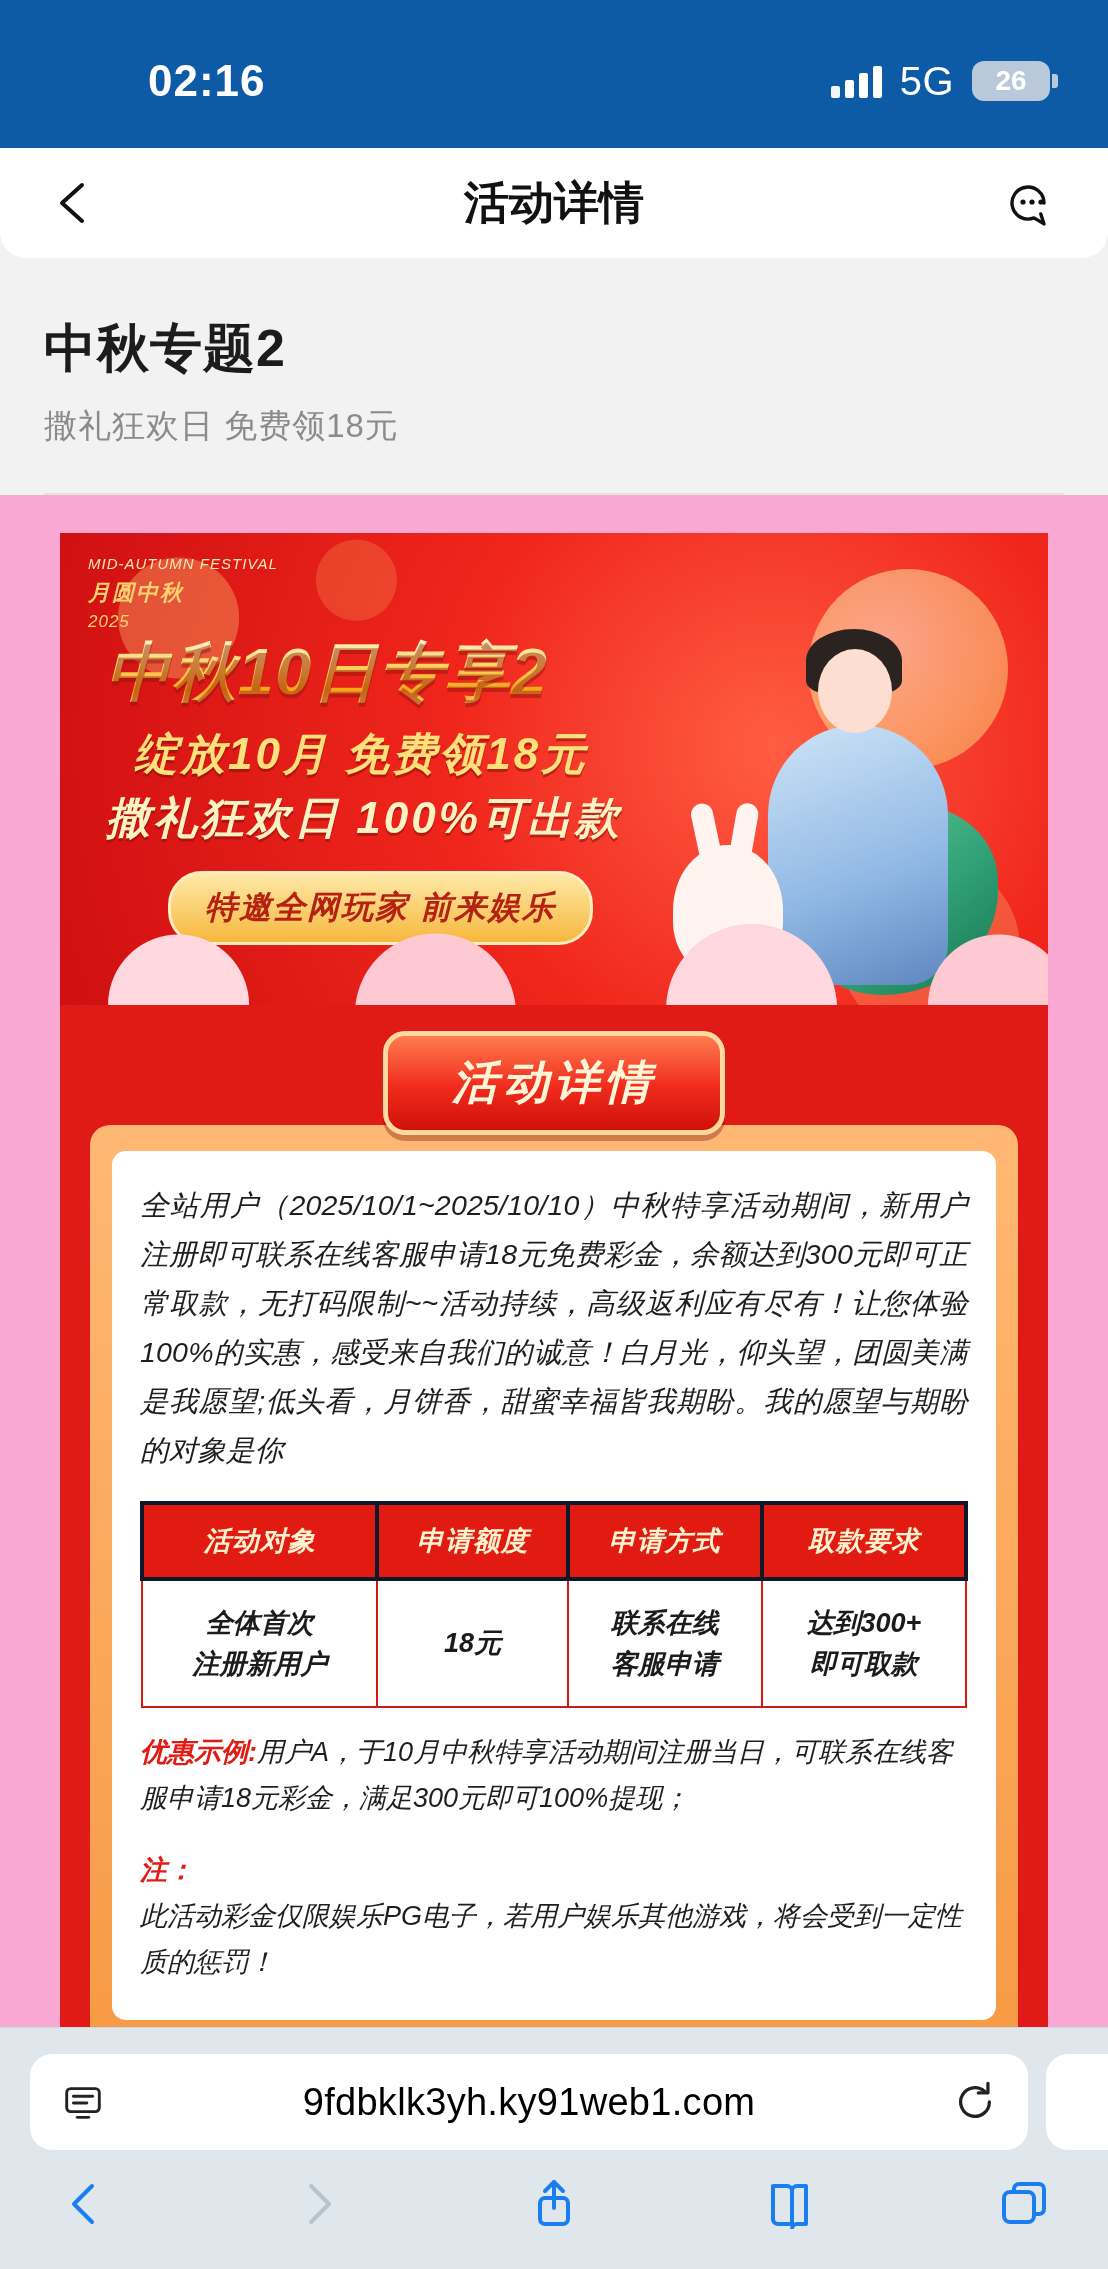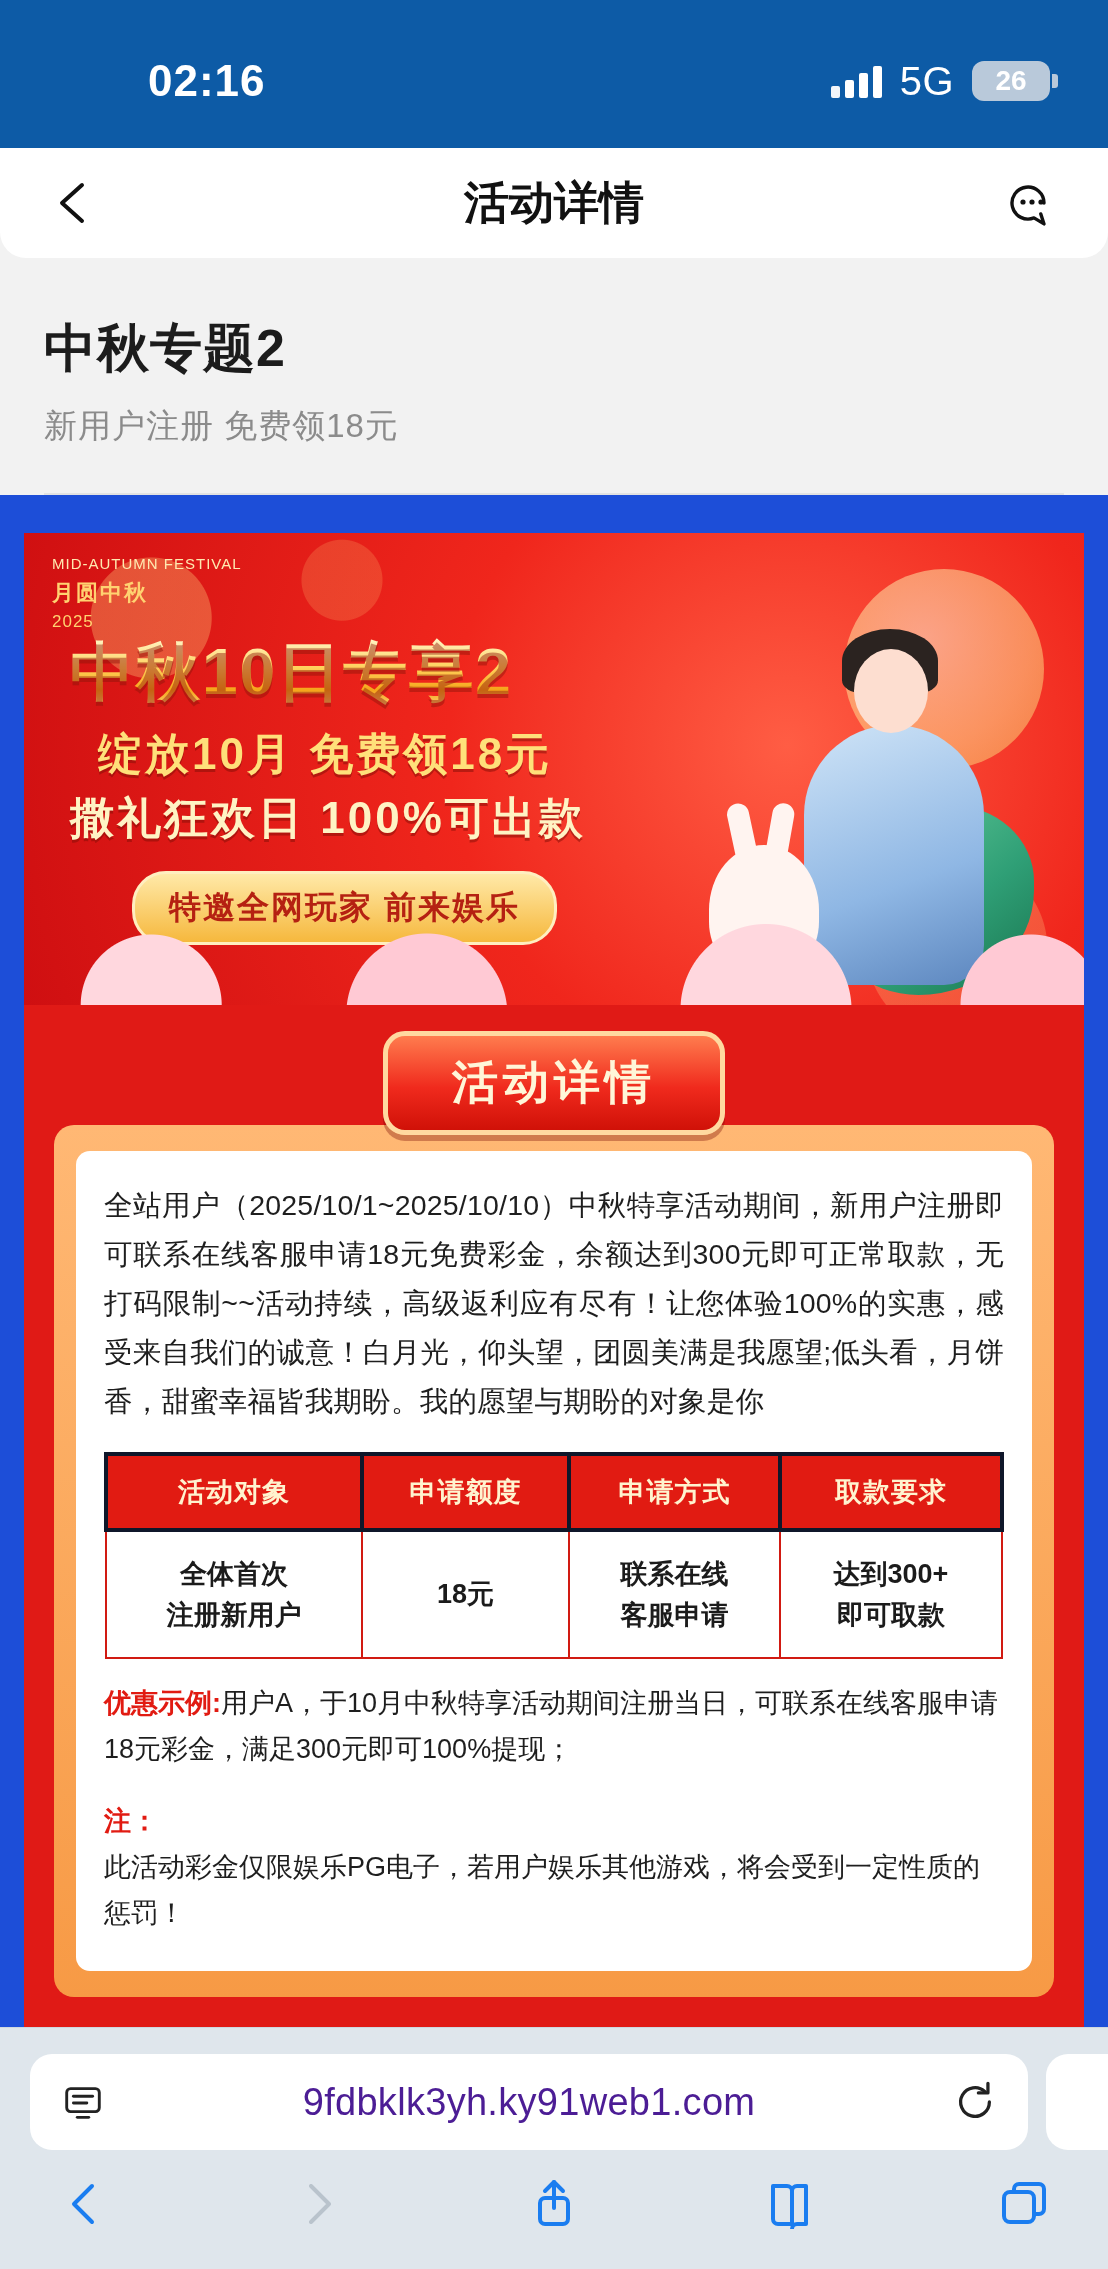--- a/index.html
+++ b/index.html
@@ -131,22 +131,23 @@
   .divider {
     margin: 44px 0 0 0;
     height: 2px;
     background: #e2e2e2;
   }
 
   
   .content-wrap {
     flex: 1;
     overflow: hidden;
-    background: #1d4ed8;
-    padding: 0 24px;
+    background: #f9a8d4;
+    padding: 0 60px;
+    font-style: italic;
   }
   .promo {
     margin-top: 38px;
     background: #e01a16;
     overflow: hidden;
     position: relative;
   }
 
   
   .banner {
@@ -385,21 +386,21 @@
     display: flex;
     align-items: center;
     padding: 0 30px;
     gap: 22px;
     position: relative;
   }
   .url-text {
     flex: 1;
     text-align: center;
     font-size: 38px;
-    color: #4c1d95;
+    color: #000000;
     letter-spacing: .3px;
   }
   .side-tab {
     width: 62px;
     height: 96px;
     background: #ffffff;
     border-radius: 22px 0 0 22px;
     margin-right: -30px;
   }
   .toolbar {
@@ -443,21 +444,21 @@
         <path d="M48 32 a16 16 0 1 0 -10 14.9 l10 6 -3.2 -10" fill="none" stroke="#111" stroke-width="3.4" stroke-linecap="round" stroke-linejoin="round"></path>
         <circle cx="27" cy="31" r="2.6" fill="#111"></circle>
         <circle cx="36" cy="31" r="2.6" fill="#111"></circle>
         <circle cx="45" cy="31" r="2.6" fill="#111"></circle>
       </svg>
     </div>
   </div>
 
   <div class="page-head">
     <div class="page-title">中秋专题2</div>
-    <div class="page-sub">新用户注册 免费领18元</div>
+    <div class="page-sub">撒礼狂欢日 免费领18元</div>
     <div class="divider"></div>
   </div>
 
   <div class="content-wrap">
     <div class="promo">
 
       <div class="banner">
         <div class="moon"></div>
         <div class="b-tag">
           <div>MID-AUTUMN FESTIVAL</div>

